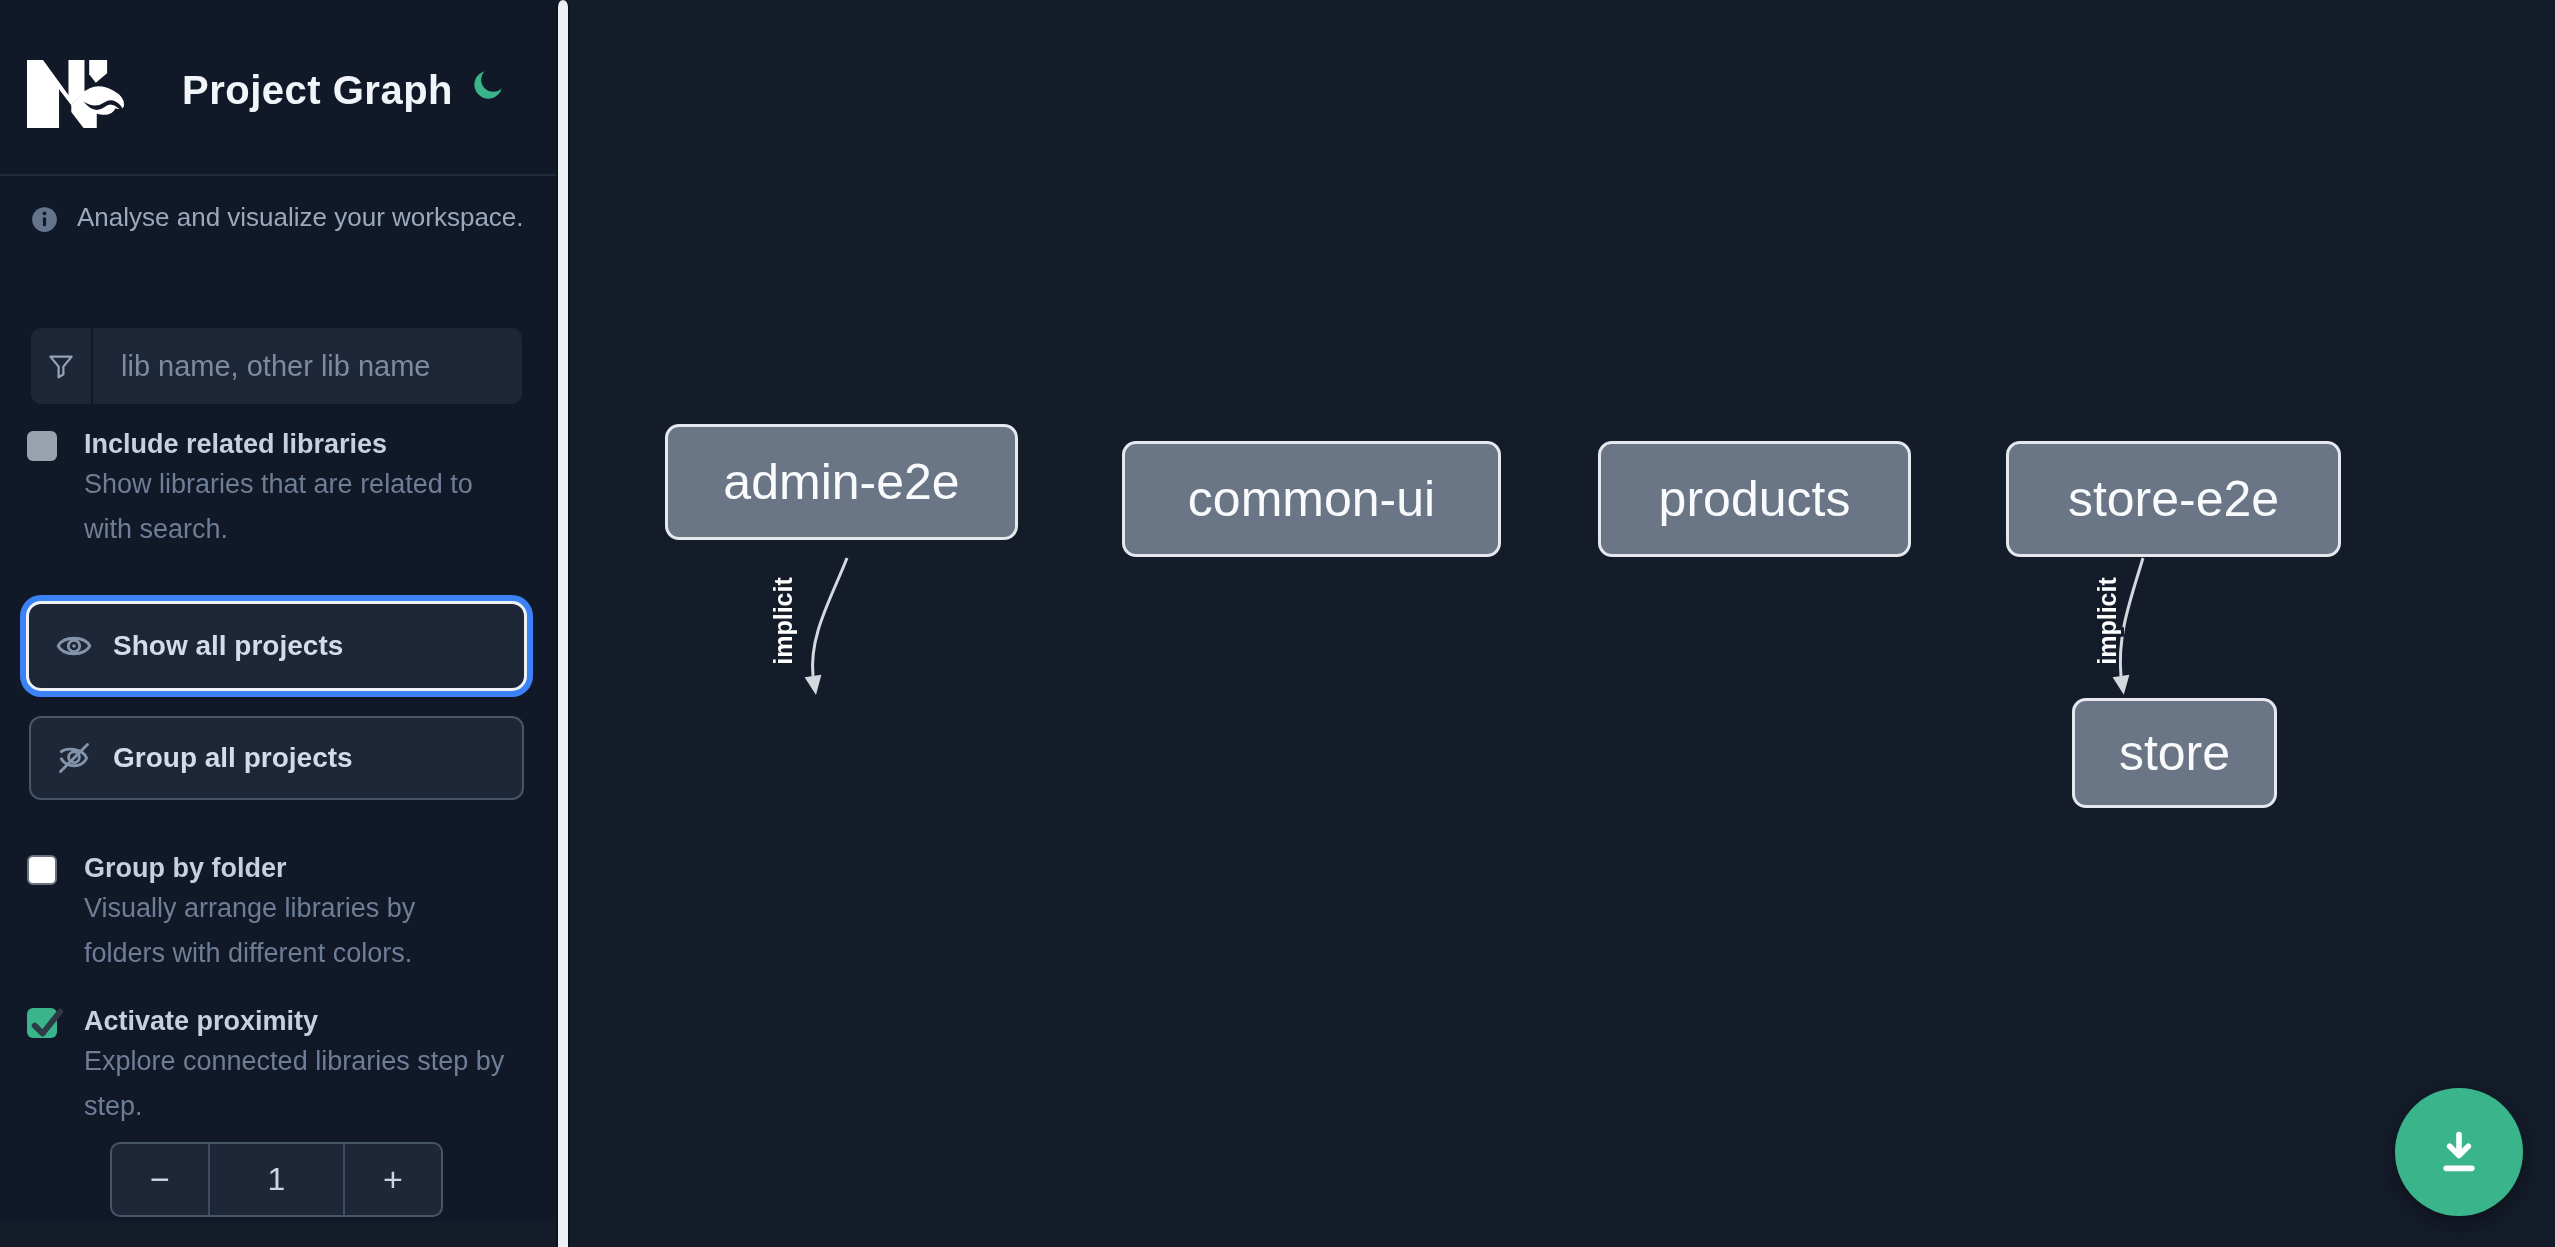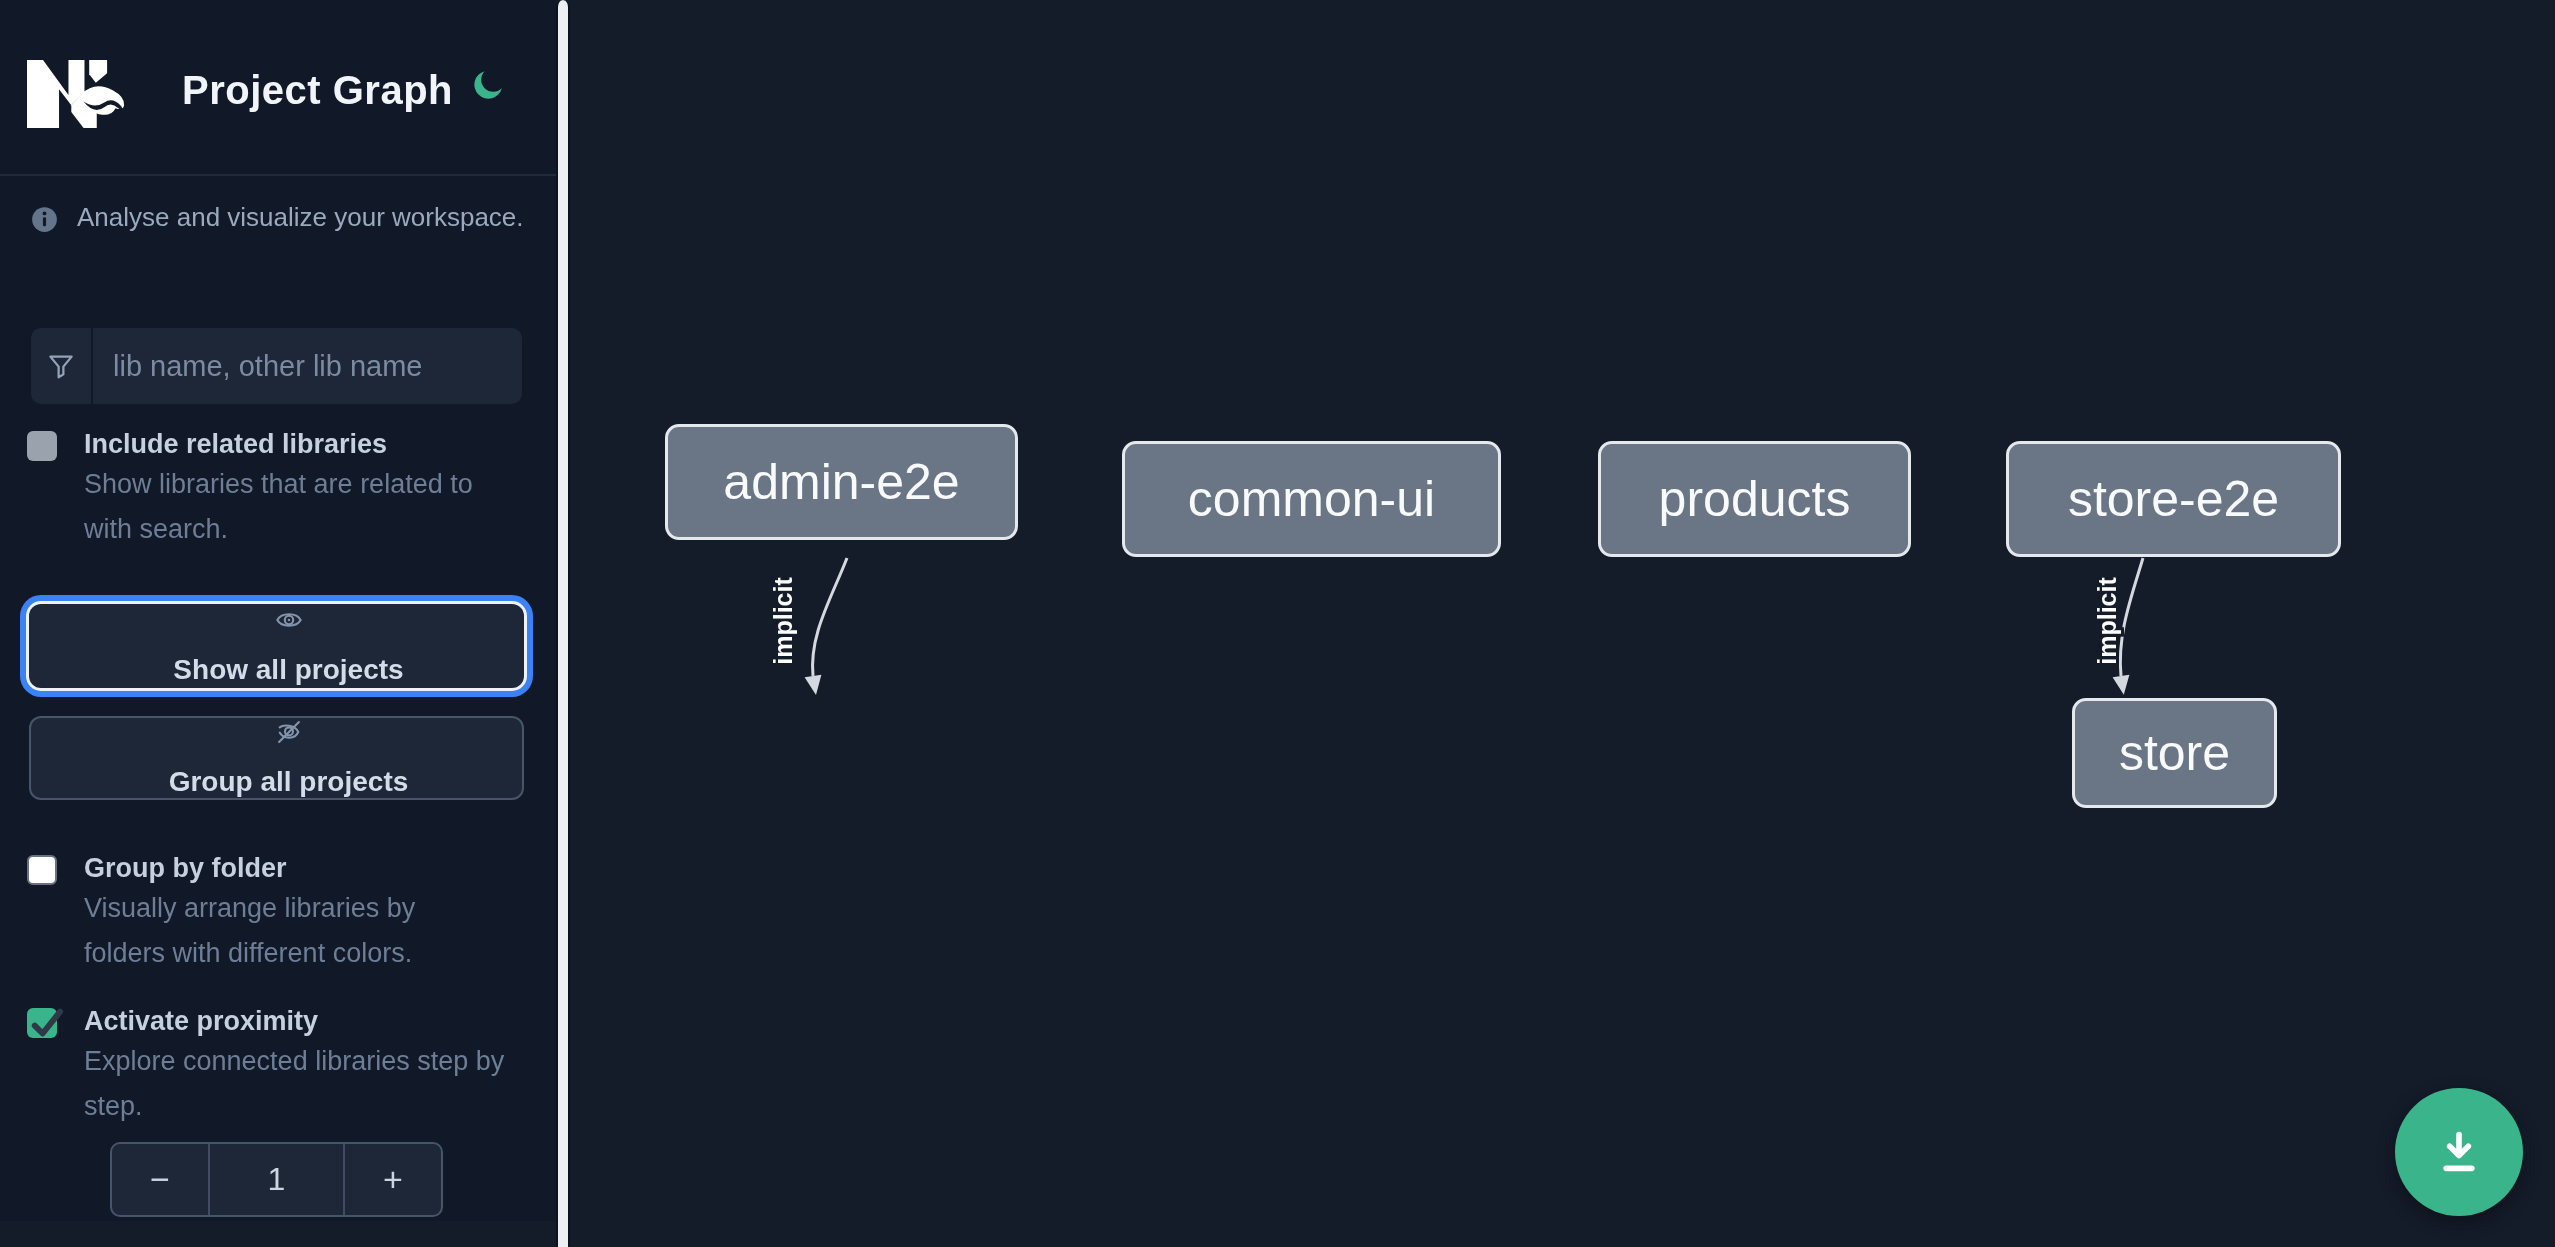--- a/index.html
+++ b/index.html
@@ -15,33 +15,33 @@
   .header{position:absolute;left:0;top:0;width:556px;height:176px;border-bottom:2px solid #1f2a3c;}
   .nx-logo{position:absolute;left:27px;top:60px;width:98px;height:68px;}
   .app-title{position:absolute;left:182px;top:68px;font-size:40px;font-weight:600;color:#f1f5f9;letter-spacing:.5px;}
   .theme-toggle{position:absolute;left:468px;top:66px;width:40px;height:40px;background:none;border:none;cursor:pointer;}
 
   .tagline{position:absolute;left:31px;top:202px;display:flex;align-items:flex-end;gap:19px;}
   .tagline .txt{font-size:26px;color:#9aa9bd;}
 
   .filter-box{position:absolute;left:31px;top:328px;width:491px;height:76px;background:#1d2737;border-radius:10px;display:flex;align-items:stretch;overflow:hidden;}
   .filter-box .icon-cell{width:62px;display:flex;align-items:center;justify-content:center;border-right:2px solid #111827;flex:none;}
-  .filter-box input{flex:1;background:transparent;border:none;outline:none;color:#e2e8f0;font-size:29px;padding:0 20px;font-family:inherit;}
+  .filter-box input{flex:1;background:transparent;border:none;outline:none;color:#e2e8f0;font-size:29px;padding:0 28px;font-family:inherit;}
   .filter-box input::placeholder{color:#7c8ba1;}
 
   .opt-label{position:absolute;left:84px;font-size:27px;font-weight:700;color:#c6d0de;}
   .opt-desc{position:absolute;left:84px;width:434px;font-size:27px;line-height:45px;color:#6e7e97;}
   .cb{position:absolute;left:27px;width:30px;height:30px;border-radius:6px;cursor:pointer;}
   .cb--gray{background:#9aa2ae;}
   .cb--white{background:#ffffff;border:2px solid #6b7280;}
   .cb--checked{background:var(--accent-green);}
   .cb svg{display:none;position:absolute;left:-1px;top:-6px;}
   .cb--checked svg{display:block;}
 
-  .side-btn{position:absolute;left:29px;width:495px;height:84px;background:#1d2737;border:2px solid #475569;border-radius:12px;display:flex;align-items:center;gap:20px;padding-left:24px;cursor:pointer;color:#d3dce8;font-size:28px;font-weight:700;font-family:inherit;flex-direction:column;}
+  .side-btn{position:absolute;left:29px;width:495px;height:84px;background:#1d2737;border:2px solid #475569;border-radius:12px;display:flex;align-items:center;gap:20px;padding-left:24px;cursor:pointer;color:#d3dce8;font-size:28px;font-weight:700;font-family:inherit;}
   .side-btn--focused{border-color:transparent;box-shadow:0 0 0 3px #eef2f7, 0 0 0 9px var(--focus-blue);}
 
   .stepper{position:absolute;left:110px;top:1142px;width:333px;height:75px;border:2px solid #475569;background:#1d2737;border-radius:10px;display:flex;overflow:hidden;}
   .stepper button{width:96px;background:transparent;border:none;color:#cbd5e1;font-size:34px;cursor:pointer;font-family:inherit;}
   .stepper .value{flex:1;display:flex;align-items:center;justify-content:center;color:#cbd5e1;font-size:32px;border-left:2px solid #3f4c61;border-right:2px solid #3f4c61;}
 
   
   .v-scrollbar{position:absolute;left:556px;top:0;width:14px;height:1247px;background:#edf0f3;border-left:2px solid #0c1220;border-right:2px solid #0c1220;border-radius:7px 7px 0 0;cursor:grab;}
 
   

